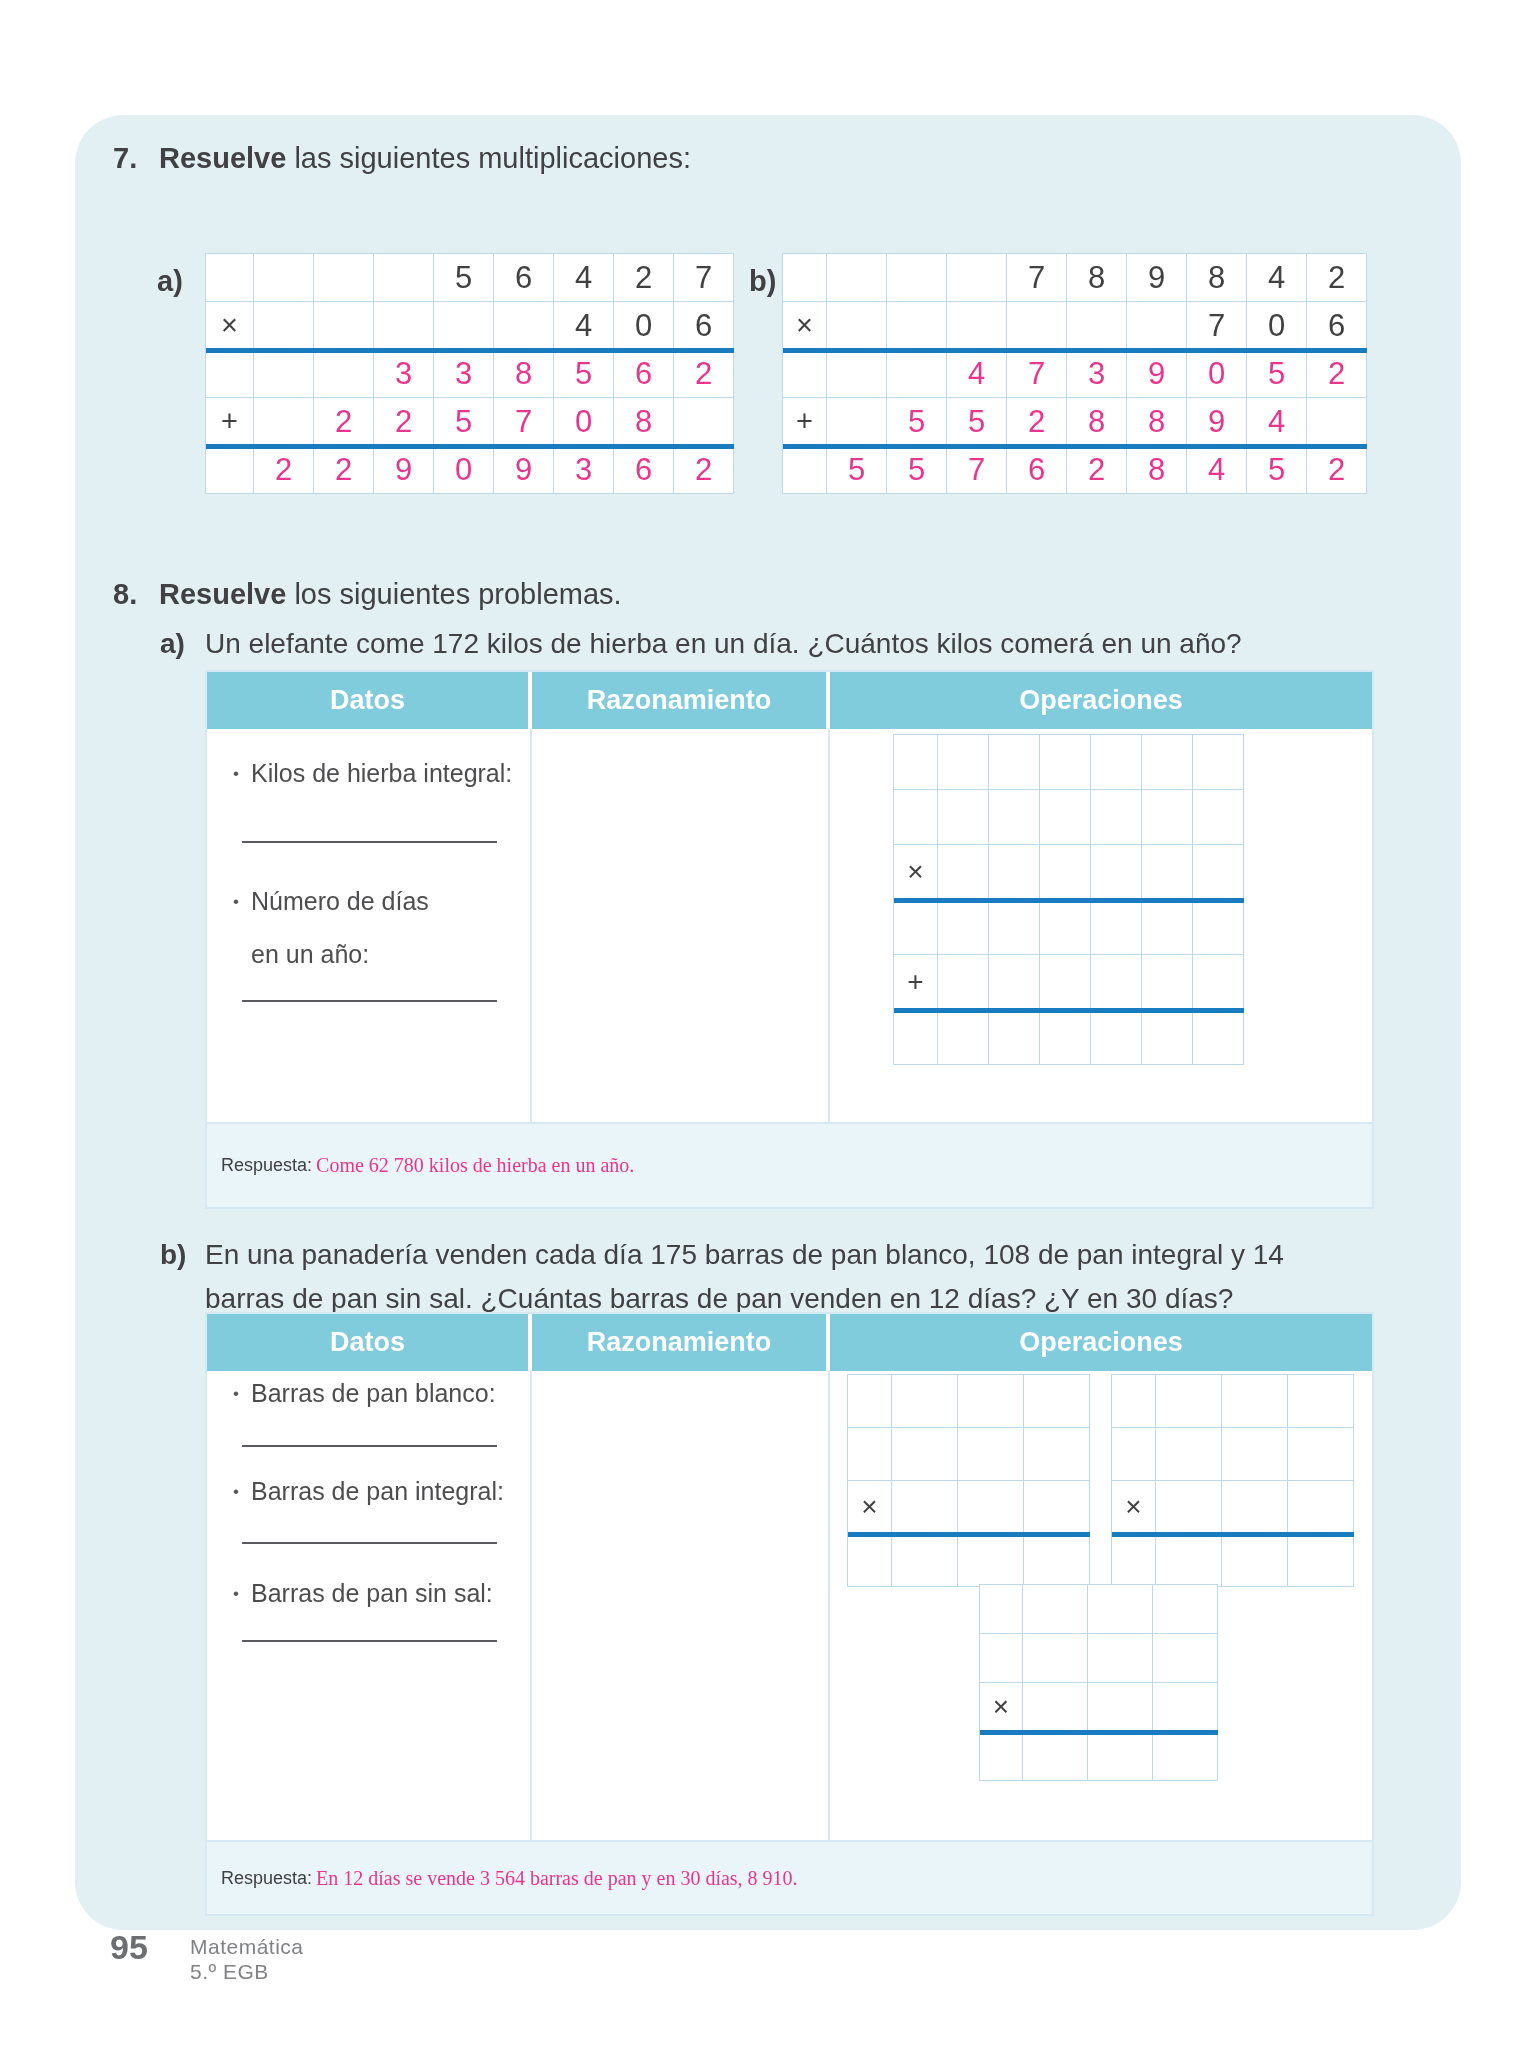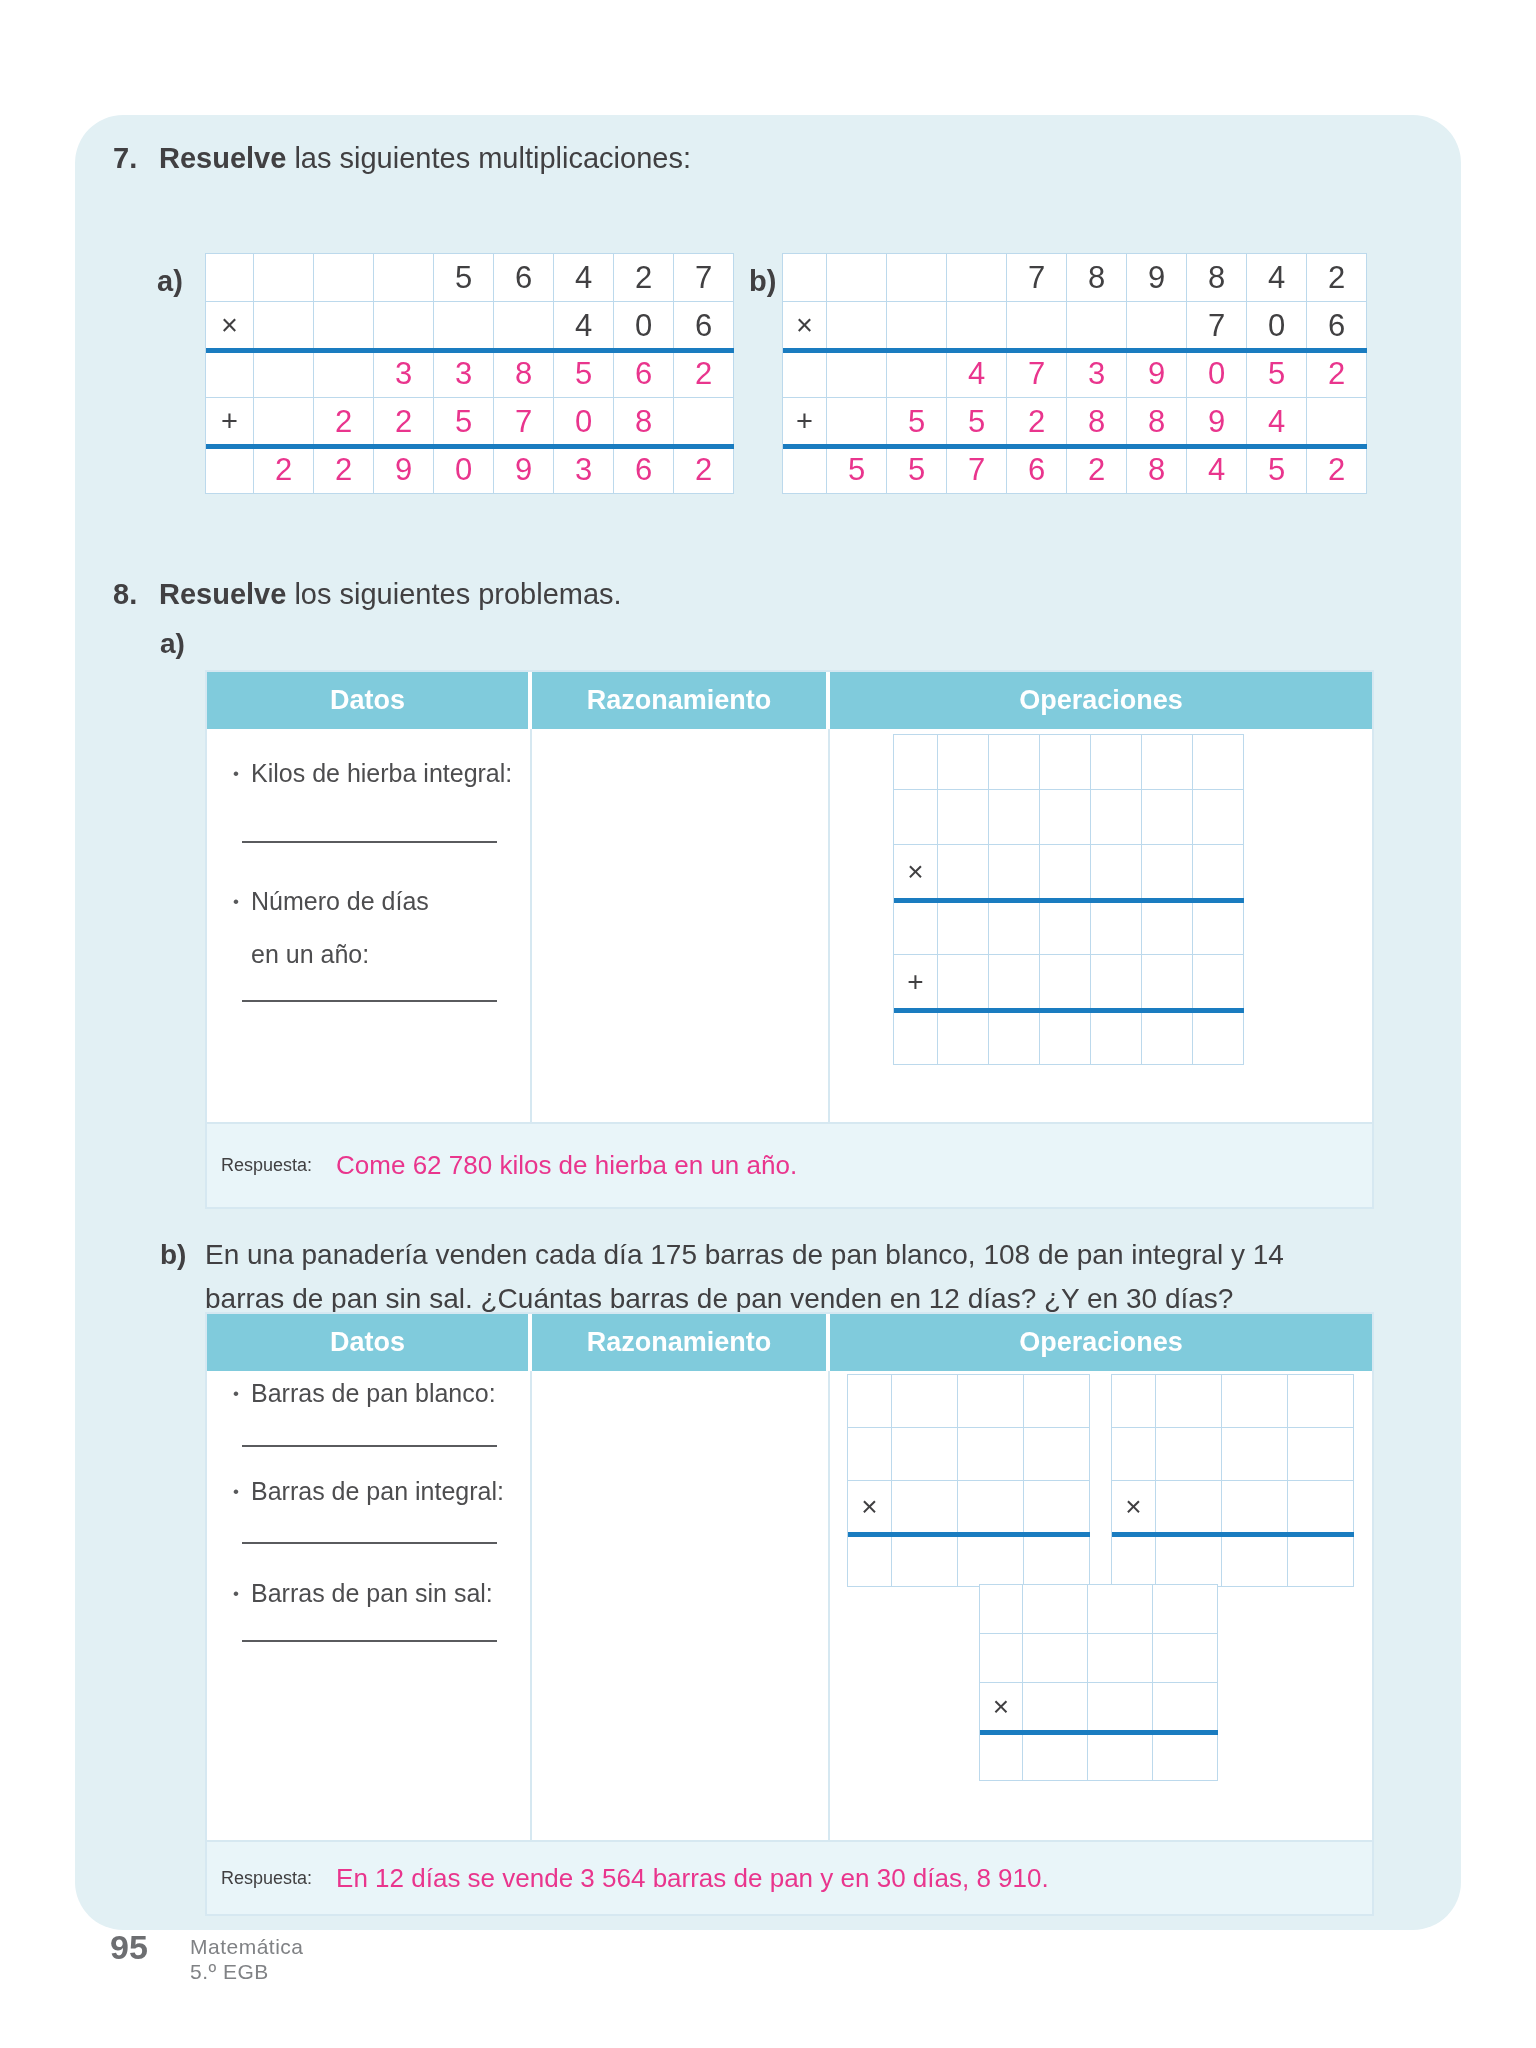--- a/index.html
+++ b/index.html
@@ -42,21 +42,21 @@
   .th.w1{width:325px;border-right:4px solid #fff;}
   .th.w2{width:298px;border-right:4px solid #fff;}
   .th.w3{flex:1;}
   .tbody{display:flex;background:#fff;}
   .td{box-sizing:border-box;position:relative;}
   .td.w1{width:325px;border-right:2px solid var(--tableline);}
   .td.w2{width:298px;border-right:2px solid var(--tableline);}
   .td.w3{flex:1;}
   .trespuesta{display:flex;align-items:center;background:#e9f5f9;border-top:2px solid var(--tableline);padding-left:14px;}
   .resp-label{font-size:18px;color:var(--ink);flex:none;}
-  .resp-text{font-size:26px;color:var(--pink);margin-left:24px;white-space:pre;}
+  .resp-text{font-size:20px;color:var(--pink);margin-left:4px;white-space:pre;font-family:Liberation Serif, serif;}
 
   .ditem{position:absolute;left:14px;display:flex;font-size:25px;color:var(--ink2);}
   .ditem .bullet{width:30px;text-align:center;font-size:17px;color:#58595b;align-self:center;flex:none;}
   .ditem.indent{left:44px;}
   .uline{position:absolute;left:35px;width:255px;height:0;border-bottom:2px solid #5a5b5e;}
 
   .page-num{position:absolute;left:110px;top:1928px;font-size:34px;font-weight:bold;color:#6d6e71;}
   .footer-text{position:absolute;left:190px;top:1934px;font-size:21px;line-height:25px;color:#808285;letter-spacing:0.5px;}
 </style>
 </head>
@@ -196,20 +196,21 @@
         <div class="mhline" style="top: 94px;"></div>
         <div class="mhline" style="top: 190px;"></div>
       </div>
 
     <div class="sec-head" style="left:38px;top:463px">
       <span class="sec-num">8.</span>
       <span><b>Resuelve</b><span> los siguientes problemas.</span></span>
     </div>
 
     <div class="prob-label" style="left:85px;top:513px">a)</div>
+    <div class="prob-line" style="left:130px;top:513px">Un elefante come 172 kilos de hierba en un día. ¿Cuántos kilos comerá en un año?</div>
 
     <div class="ptable" style="top:555px">
       <div class="thead">
         <div class="th w1">Datos</div>
         <div class="th w2">Razonamiento</div>
         <div class="th w3">Operaciones</div>
       </div>
       <div class="tbody" style="height:393px">
         <div class="td w1">
           <div class="ditem" style="top:30px">

